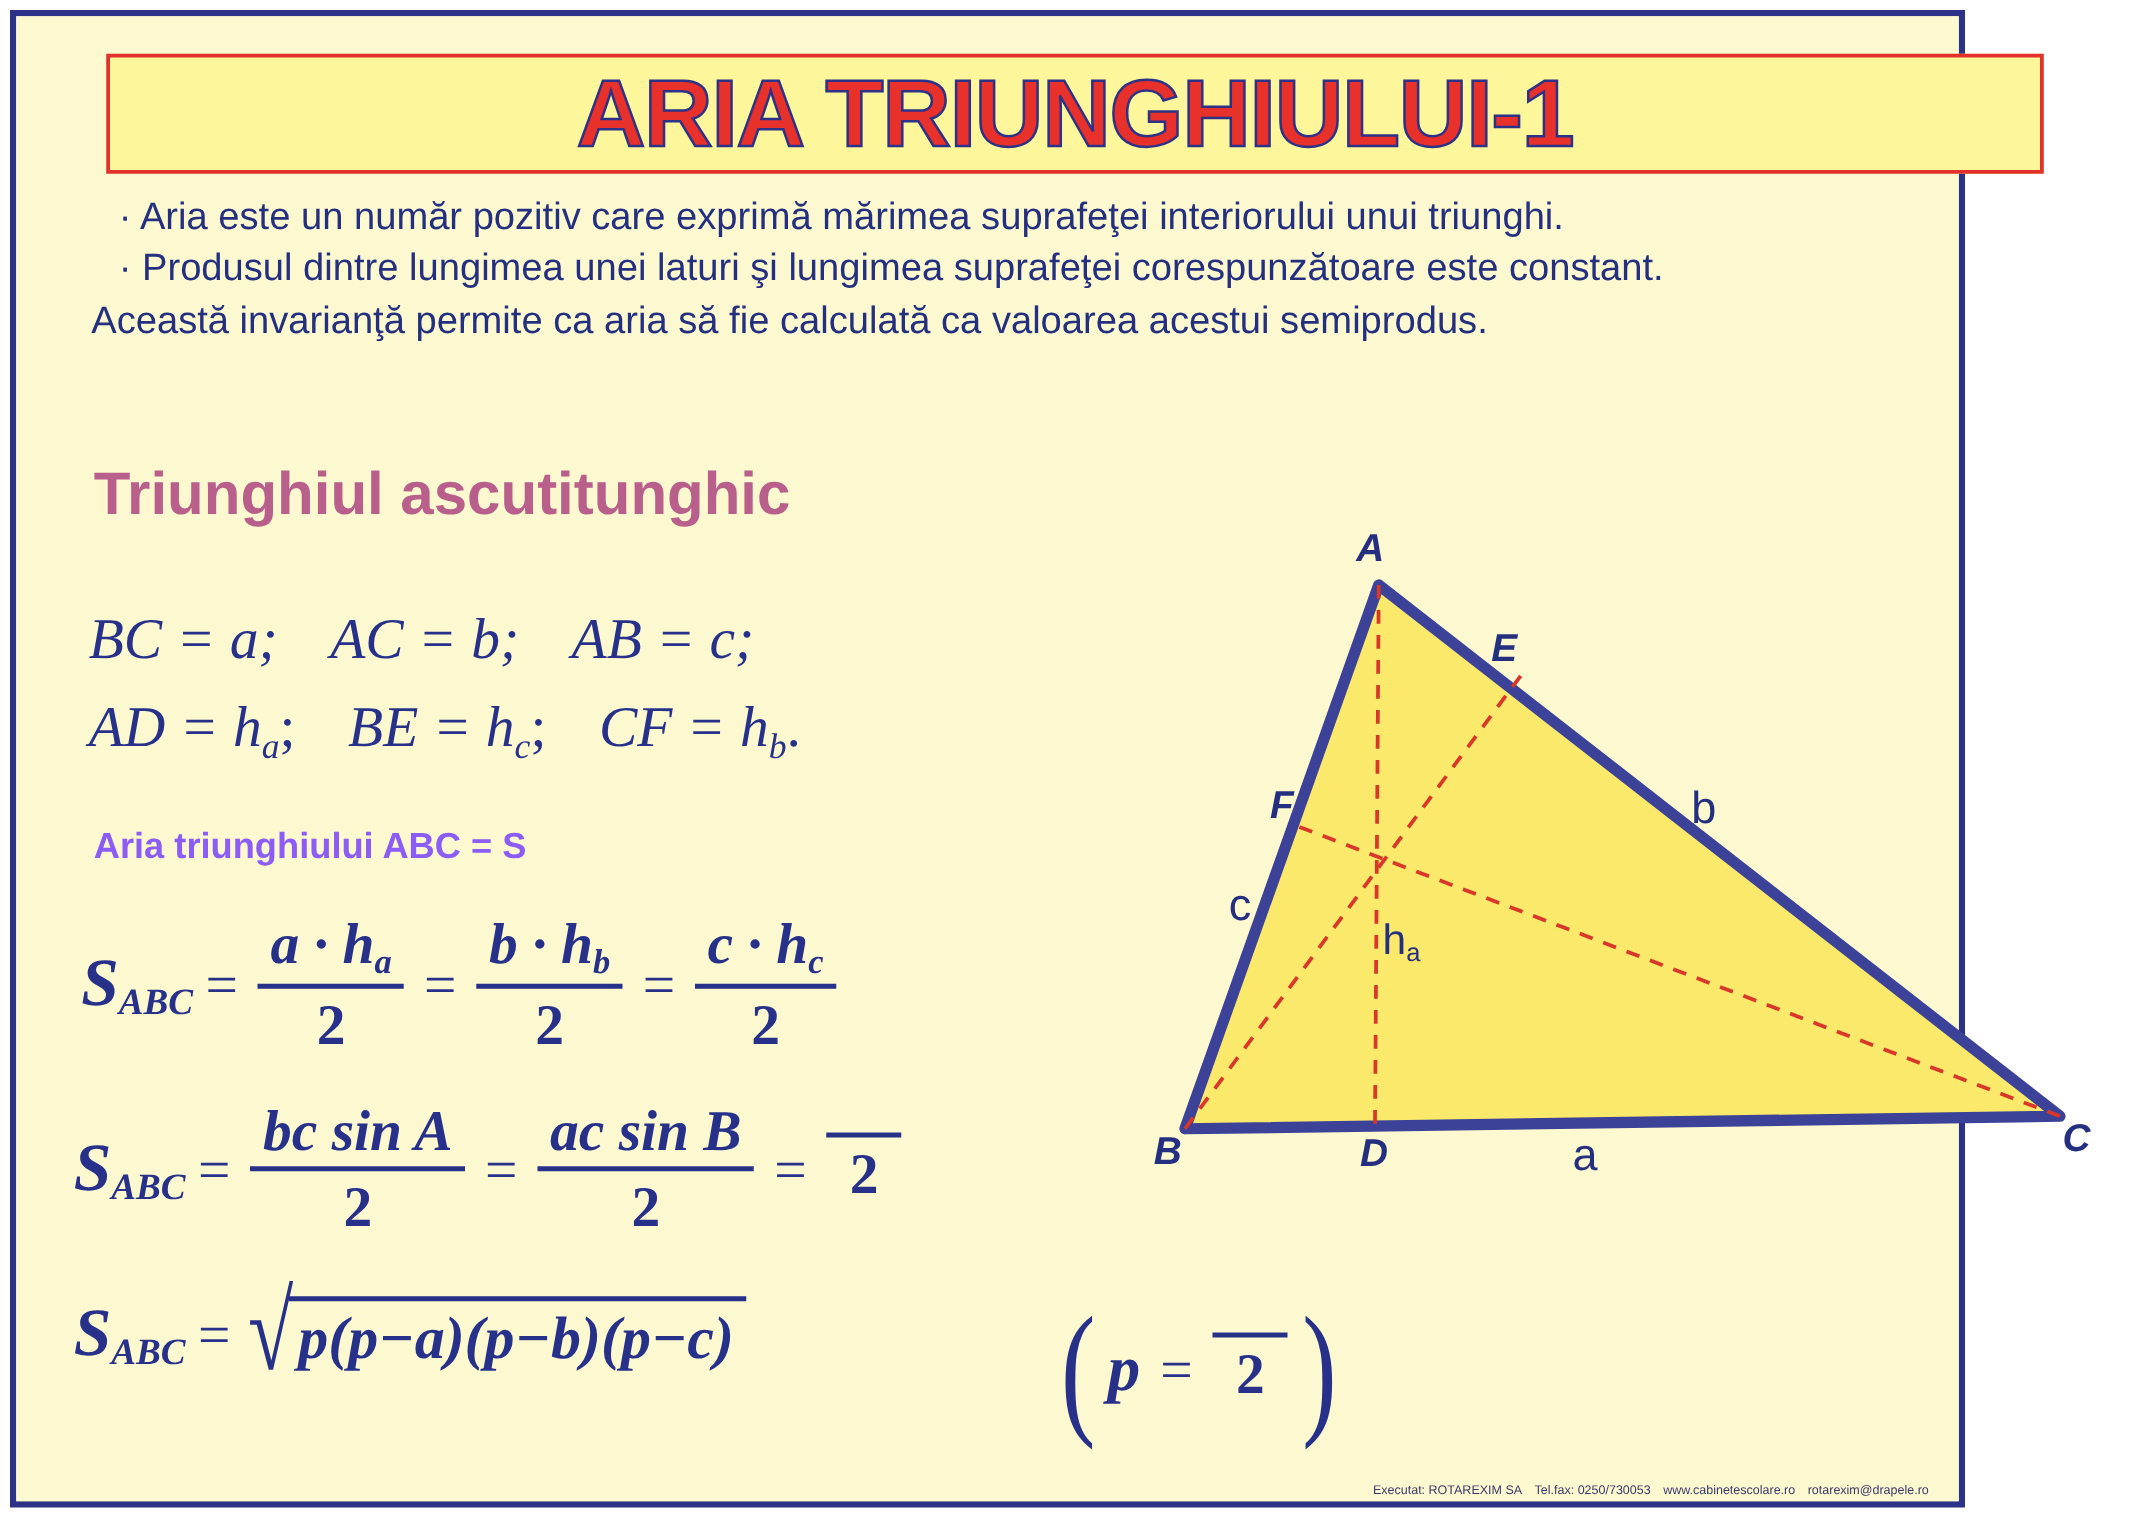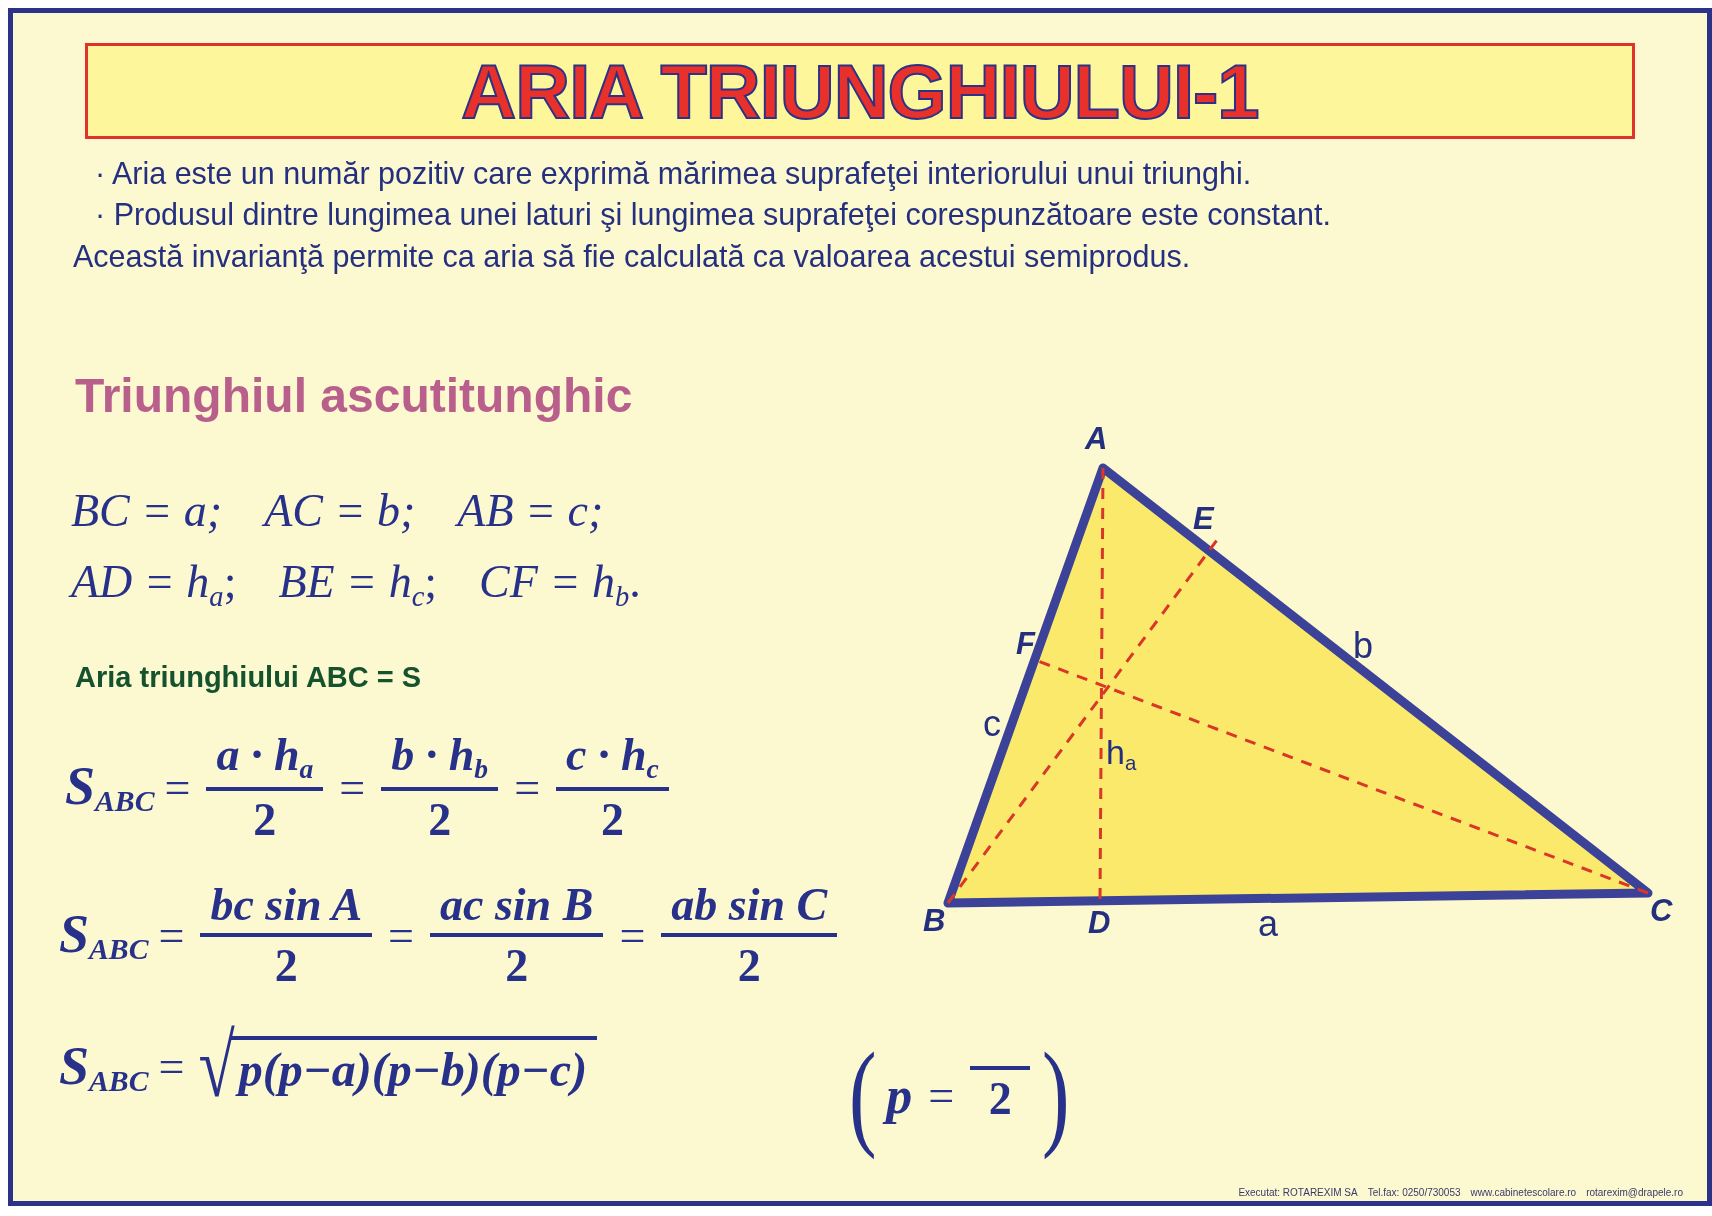--- a/index.html
+++ b/index.html
@@ -10,21 +10,21 @@
   body {
     width: 1712px;
     height: 1216px;
     font-family: "Liberation Sans", sans-serif;
     overflow: hidden;
   }
   .poster {
     position: absolute;
     left: 8px;
     top: 8px;
-    width: 1704px;
+    width: 1564px;
     height: 1198px;
     background: #fbf8cf;
     border: 5px solid #2b3287;
     box-sizing: border-box;
   }
   .inner {
     position: absolute;
     left: 0; top: 0; right: 0; bottom: 0;
     background: #fcf8d0;
   }
@@ -99,21 +99,21 @@
     vertical-align: -0.32em;
     font-style: italic;
   }
 
   .area-label {
     position: absolute;
     left: 62px;
     top: 648px;
     font-size: 29px;
     font-weight: bold;
-    color: #14532d;
+    color: #8b5cf6;
     font-family: "Liberation Sans", sans-serif;
   }
 
   
   .formula {
     position: absolute;
     display: flex;
     align-items: center;
     color: #27318a;
     font-family: "Liberation Serif", serif;
@@ -313,21 +313,20 @@
       <span class="den">2</span>
     </span>
     <span class="eq">=</span>
     <span class="frac">
       <span class="num">ac sin B</span>
       <span class="bar"></span>
       <span class="den">2</span>
     </span>
     <span class="eq">=</span>
     <span class="frac">
-      <span class="num">ab sin C</span>
       <span class="bar"></span>
       <span class="den">2</span>
     </span>
   </div>
 
   <div class="formula f3">
     <span class="heron-row">
       <span class="lhs"><span>S</span><span class="ss">ABC</span></span>
       <span class="eq">=</span>
       <span class="sqrt">

